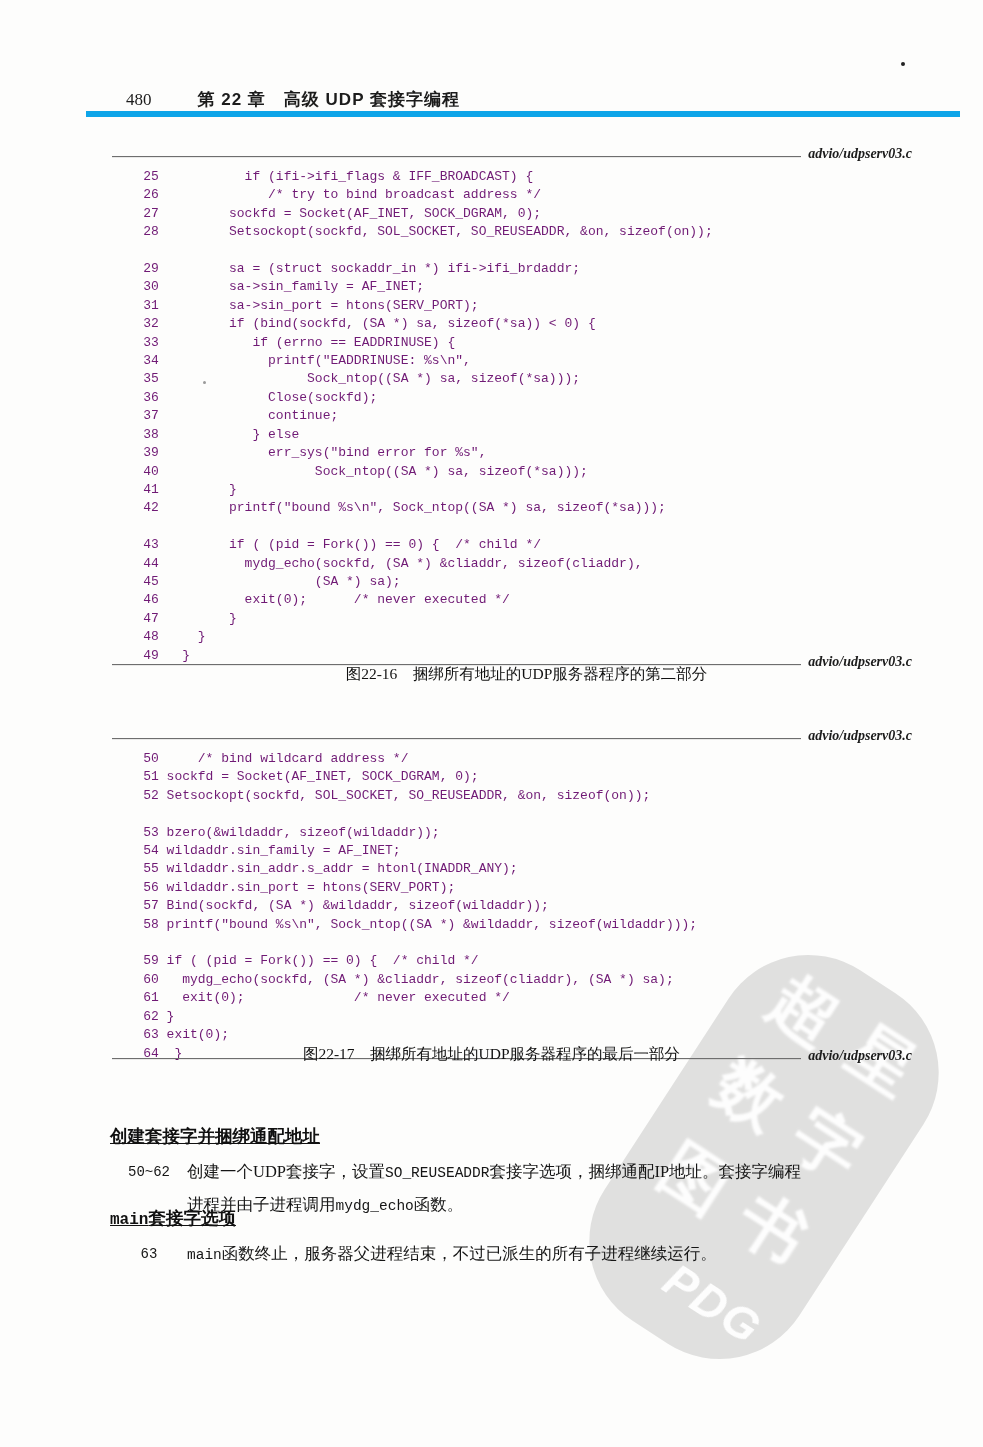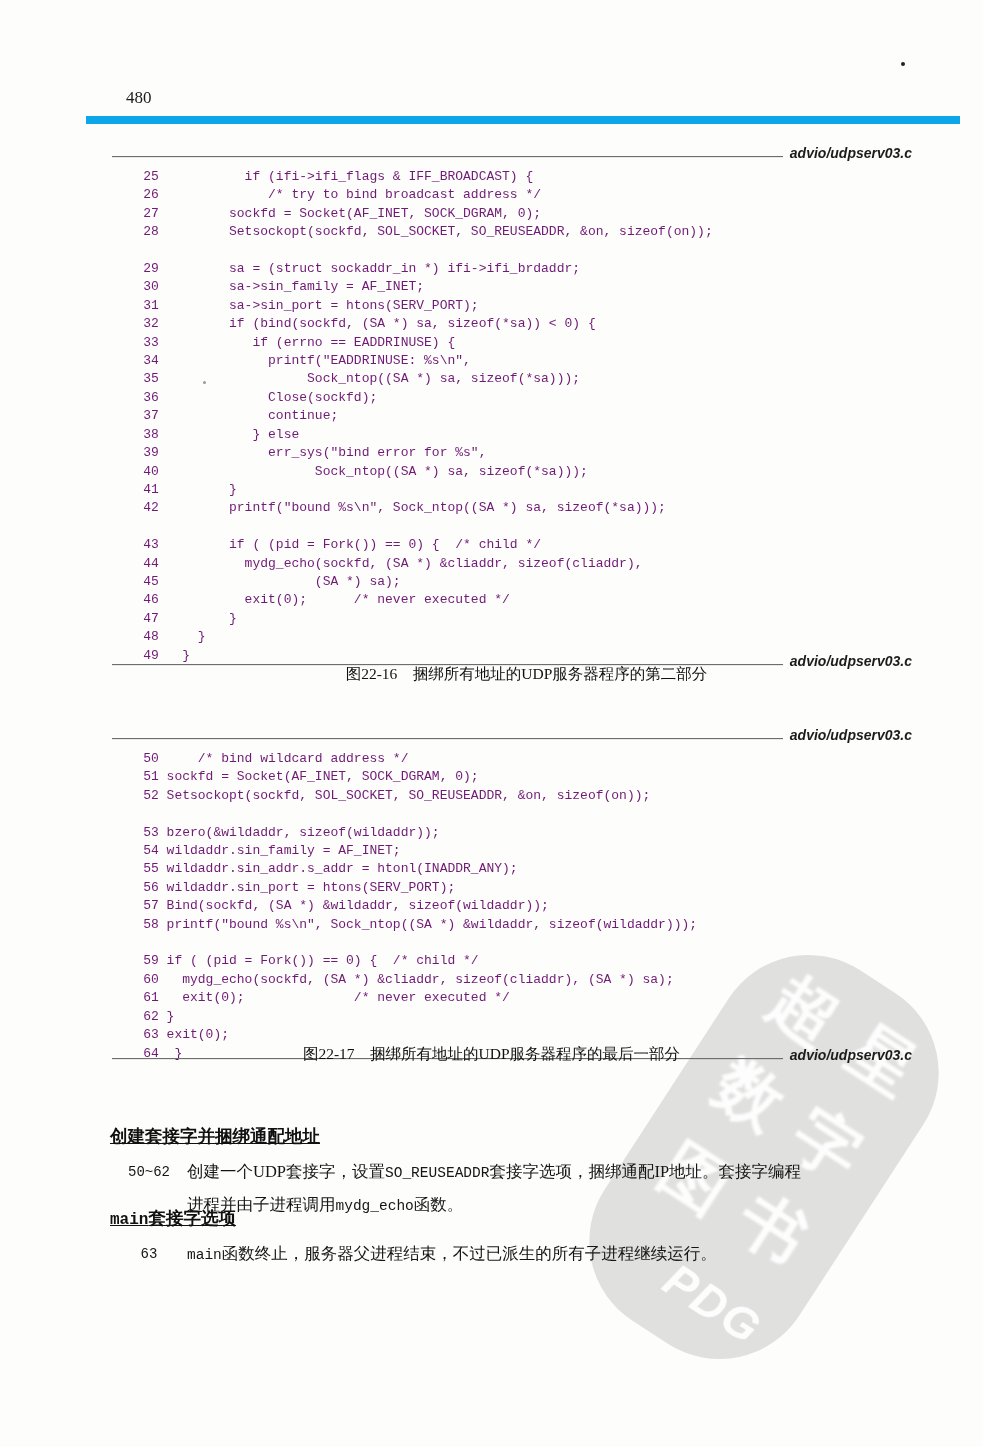--- a/index.html
+++ b/index.html
@@ -32,39 +32,38 @@
   }
   .wm-pdg{
     color:#fff; font-family:"Liberation Sans",sans-serif; font-weight:bold;
     font-style:italic; font-size:46px; letter-spacing:2px; opacity:.95;
     align-self:flex-end; margin-right:26px; filter:blur(.5px);
   }
   .content{position:relative;z-index:1;}
   
   .page-header{
     position:absolute; left:86px; top:88px; width:874px;
-    border-bottom:8px solid #0ea5e9;
-    padding-bottom:8px;
+    border-bottom:6px solid #0ea5e9;
     display:flex; align-items:baseline;
   }
   .folio{font-size:17px; font-family:"Liberation Serif",serif; margin-left:40px;}
   .running-title{
     font-family:"Liberation Sans",sans-serif; font-weight:bold;
     font-size:17px; margin-left:46px; letter-spacing:1px;
   }
   .corner-dot{position:absolute; left:901px; top:62px; width:4px;height:4px;border-radius:50%;background:#222;}
   .speck{position:absolute; left:203px; top:381px; width:3px;height:3px;border-radius:50%;background:#9a9a9a;}
   
   .code-rule{
     position:absolute; left:112px; width:800px;
     display:flex; align-items:flex-end;
   }
   .rule-line{flex:1; height:1px; background:#6e6e6e; margin-bottom:4px; box-shadow:0 1px 0 rgba(0,0,0,.08);}
   .src-label{
-    font-family:Liberation Sans, sans-serif; font-style:italic; font-weight:600;
+    font-family:Liberation Serif, serif; font-style:italic; font-weight:600;
     font-size:14px; line-height:15px; margin-left:7px; white-space:nowrap;
   }
   
   pre.code{
     position:absolute; left:112px; margin:0;
     font-family:"Liberation Mono","DejaVu Sans Mono",monospace;
     font-size:13px; line-height:18.4px; color:#701a75;
     white-space:pre;
   }
   
@@ -115,20 +114,21 @@
     <span class="wm-pdg">PDG</span>
   </div>
 
   <div class="content">
 
     <div class="corner-dot"></div>
     <div class="speck"></div>
 
     <div class="page-header">
       <span class="folio">480</span>
+      <span class="running-title">第 22 章　高级 UDP 套接字编程</span>
     </div>
 
     <div class="code-rule" style="top:146px;">
       <span class="rule-line"></span>
       <span class="src-label">advio/udpserv03.c</span>
     </div>
 
     <pre class="code" style="top:168px;">    25           if (ifi-&gt;ifi_flags &amp; IFF_BROADCAST) {
     26              /* try to bind broadcast address */
     27         sockfd = Socket(AF_INET, SOCK_DGRAM, 0);

